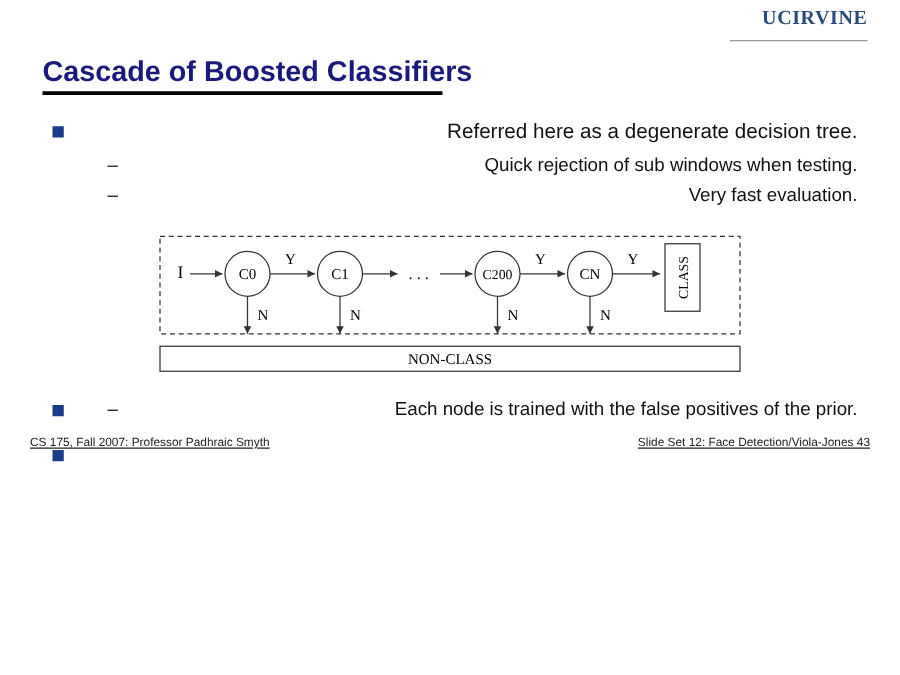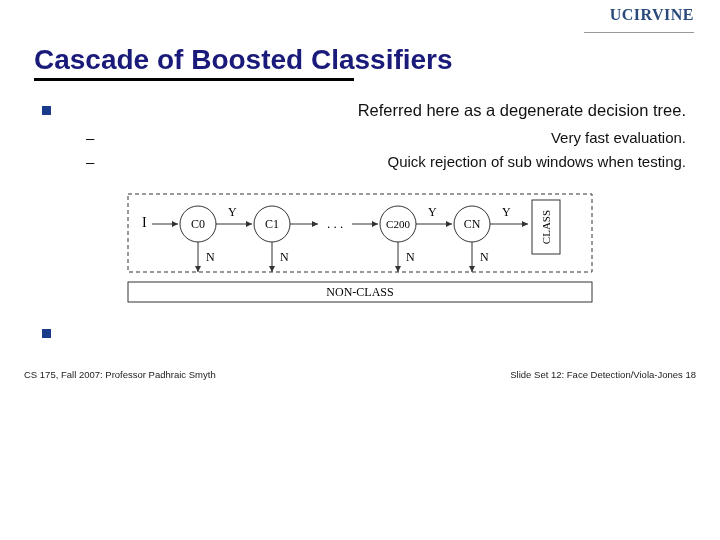--- a/index.html
+++ b/index.html
@@ -1,52 +1,52 @@
 <!DOCTYPE html>
 <html><head>
 <meta charset="utf-8">
 <style>
   * { box-sizing: border-box; margin: 0; padding: 0; }
   html, body { width: 720px; height: 540px; background: #fff; font-family: Verdana, Geneva, sans-serif; }
   .slide { position: relative; width: 720px; height: 380px; padding: 18px 34px 0 34px; }
   .logo { position: absolute; top: 6px; right: 26px; font-family: Georgia, 'Times New Roman', serif; font-size: 12px; color: #2a4a7a; letter-spacing: 0.5px; }
   .logo .big { font-size: 16px; font-weight: bold; }
   .logo-line { position: absolute; top: 32px; right: 26px; width: 110px; border-top: 1px solid #999; }
-  .title { font-size: 28px; font-weight: bold; color: #1a1a7a; margin-top: 26px; margin-bottom: 2px; }
+  .title { font-size: 23px; font-weight: bold; color: #1a1a7a; margin-top: 26px; margin-bottom: 2px; }
   .title-underline { width: 320px; height: 3px; background: #000; margin-bottom: 18px; }
   .content { font-size: 16.5px; line-height: 1.45; color: #111; text-align: right; }
   ul.bullets { list-style: none; padding-left: 8px; }
   ul.bullets > li { position: relative; padding-left: 24px; margin-bottom: 14px; }
   ul.bullets > li::before { content: ""; position: absolute; left: 0; top: 7px; width: 9px; height: 9px; background: #1a3a8a; }
   ul.sub { list-style: none; padding-left: 20px; margin-top: 4px; font-size: 15px; }
   ul.sub > li { position: relative; padding-left: 16px; margin-bottom: 2px; }
   ul.sub > li::before { content: "–"; position: absolute; left: 0; top: 0; }
   .diagram-wrap { display: flex; justify-content: center; margin: 10px 0 16px 0; }
-  .footer { position: absolute; bottom: 0; left: 0; width: 720px; display: flex; justify-content: space-between; padding: 0 24px; font-size: 9.5px; color: #222; }
+  .footer { position: absolute; bottom: 20px; left: 0; width: 720px; display: flex; justify-content: space-between; padding: 0 24px; font-size: 9.5px; color: #222; text-decoration: underline; }
 </style>
 </head>
 <body>
 
 <div class="slide">
 
   <div class="logo">
     <span class="big">UC</span><span class="big">IRVINE</span>
   </div>
   <div class="logo-line"></div>
 
   <div class="title">Cascade of Boosted Classifiers</div>
   <div class="title-underline"></div>
 
   <div class="content">
     <ul class="bullets">
       <li>
         <span>Referred here as a degenerate decision tree.</span>
         <ul class="sub">
+          <li>Quick rejection of sub windows when testing.</li>
           <li>Very fast evaluation.</li>
-          <li>Quick rejection of sub windows when testing.</li>
         </ul>
       </li>
     </ul>
 
     <div class="diagram-wrap">
       <svg width="480" height="120" viewBox="0 0 480 120">
 
         <rect x="8" y="8" width="464" height="78" fill="none" stroke="#333" stroke-width="1" stroke-dasharray="4,3"></rect>
 
         <text x="22" y="41" font-size="14" font-family="serif">I</text>
@@ -99,23 +99,26 @@
           <polygon points="352,86 349,80 355,80" fill="#333"></polygon>
         <text x="360" y="75" font-size="12" font-family="serif">N</text>
 
         <rect x="8" y="96" width="464" height="20" fill="none" stroke="#333"></rect>
         <text x="240" y="110" font-size="12" font-family="serif" text-anchor="middle">NON-CLASS</text>
       </svg>
     </div>
 
     <ul class="bullets">
       <li>
+        <ul class="sub">
+          <li>Each node is trained with the false positives of the prior.</li>
+        </ul>
       </li>
       <li>
       </li>
     </ul>
   </div>
 
   <div class="footer">
     <span>CS 175, Fall 2007: Professor Padhraic Smyth</span>
-    <span>Slide Set 12: Face Detection/Viola-Jones 18</span>
+    <span>Slide Set 12: Face Detection/Viola-Jones 43</span>
   </div>
 </div>
 
 </body></html>

